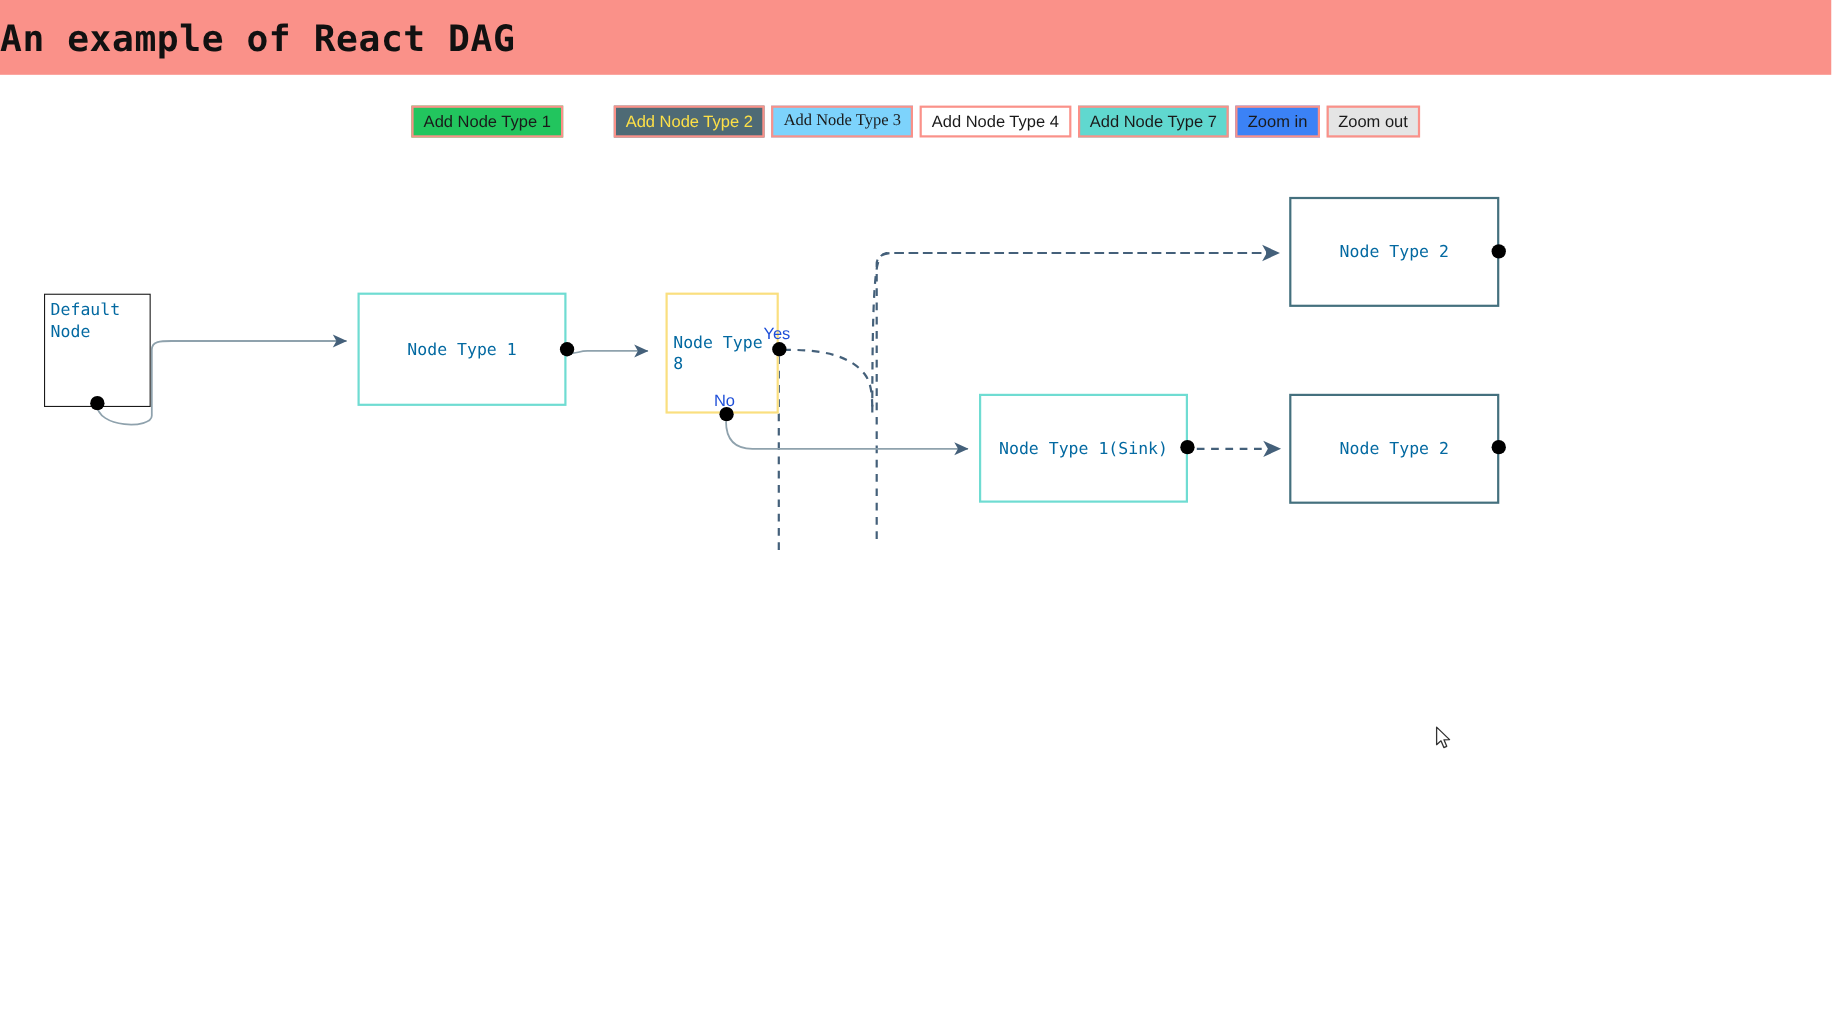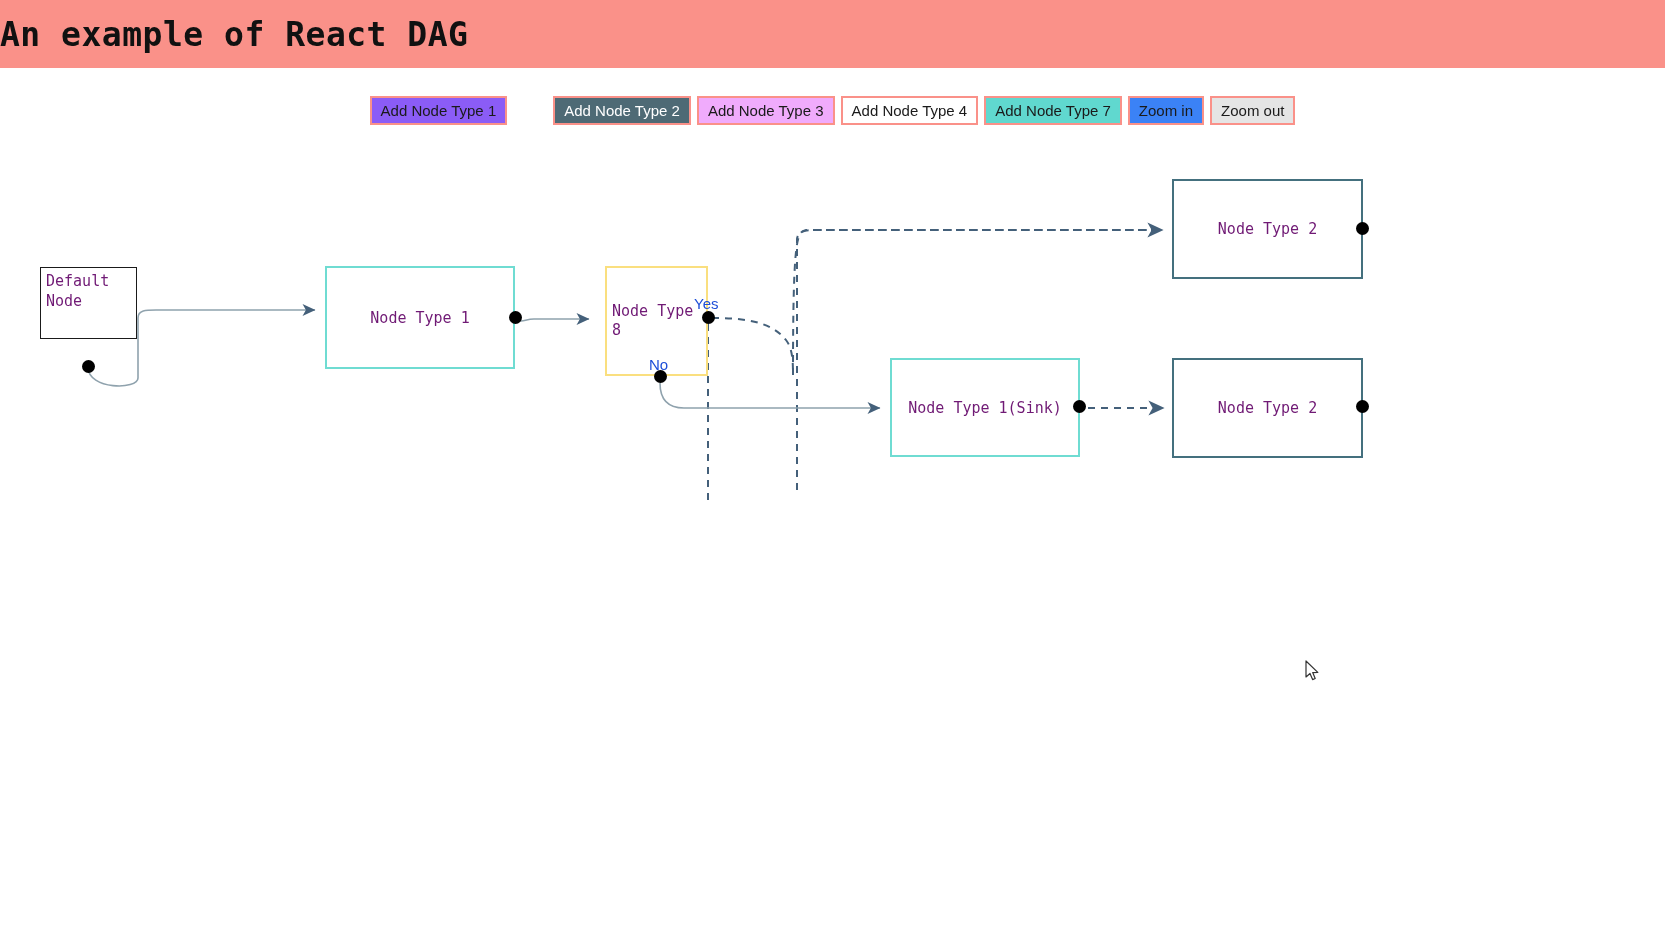--- a/index.html
+++ b/index.html
@@ -55,21 +55,21 @@
     color: #1a1a1a;
     box-sizing: border-box;
     height: 29px;
     display: flex;
     align-items: center;
     cursor: pointer;
     white-space: nowrap;
     border-radius: 0;
   }
   .tool-btn.type1 { background: #60d8cf; }
-  .tool-btn.type2 { background: #4e6a75; color: #ffffff; margin-left: 40px; }
+  .tool-btn.type2 { background: #4e6a75; color: #fde047; margin-left: 40px; }
   .tool-btn.type3 { background: #fce08a; }
   .tool-btn.type4 { background: #ffffff; }
   .tool-btn.type5 { background: #60d8cf; }
   .tool-btn.plain { background: #ffffff; }
 
   
   #canvas {
     position: absolute;
     top: 140px;
     left: 0;
@@ -89,21 +89,21 @@
   
   .node {
     position: absolute;
     box-sizing: border-box;
     background: #ffffff;
     display: flex;
     align-items: center;
     justify-content: center;
     font-family: "DejaVu Sans Mono", "Liberation Mono", monospace;
     font-size: 15px;
-    color: #701a75;
+    color: #0369a1;
     cursor: grab;
   }
   .node.default-node {
     border: 1px solid #1a1a1a;
     align-items: flex-start;
     justify-content: flex-start;
     padding: 4px 5px;
     line-height: 1.3;
     font-size: 15px;
   }
@@ -137,23 +137,23 @@
   }
 </style>
 </head>
 <body>
 
 <div id="header" style="background: rgb(250, 145, 137);">
   <div id="header-title">An example of React DAG</div>
 </div>
 
 <div id="toolbar">
-  <button class="tool-btn type1" style="background: #8b5cf6; border-color: rgb(250, 145, 137);">Add Node Type 1</button>
+  <button class="tool-btn type1" style="background: #22c55e; border-color: rgb(250, 145, 137);">Add Node Type 1</button>
   <button class="tool-btn type2" style="background: rgb(78, 106, 117); border-color: rgb(250, 145, 137);">Add Node Type 2</button>
-  <button class="tool-btn type3" style="background: #f0abfc; border-color: rgb(250, 145, 137);">Add Node Type 3</button>
+  <button class="tool-btn type3" style="background: #7dd3fc; border-color: rgb(250, 145, 137); font-family: Liberation Serif, serif;">Add Node Type 3</button>
   <button class="tool-btn type4" style="background: rgb(255, 255, 255); border-color: rgb(250, 145, 137);">Add Node Type 4</button>
   <button class="tool-btn type5" style="background: rgb(96, 216, 207); border-color: rgb(250, 145, 137);">Add Node Type 7</button>
   <button class="tool-btn plain" style="background: #3b82f6; border-color: rgb(250, 145, 137);">Zoom in</button>
   <button class="tool-btn plain" style="background: #e5e5e5; border-color: rgb(250, 145, 137);">Zoom out</button>
 </div>
 
 <div id="canvas">
 
   <svg id="edge-layer" viewBox="0 0 1665 787">
     <defs>
@@ -168,21 +168,21 @@
 
     <path d="M708,184 L708,360 M797,350 L797,100 C797,93 803,90 812,90 L1163,90" fill="none" stroke="#44607a" stroke-width="2" stroke-dasharray="7 6"></path>
     <path d="M793,235 C793,95 797,92 806,90 L1163,90" fill="none" stroke="#44607a" stroke-width="2" stroke-dasharray="7 6" marker-end="url(#arrow)"></path>
     <path d="M712,178 C740,178 770,180 786,200 C792,208 793,218 793,235" fill="none" stroke="#44607a" stroke-width="2" stroke-dasharray="7 6"></path>
 
     <path d="M660,243 C660,262 670,268 684,268 L880,268" fill="none" stroke="#8fa2ad" stroke-width="1.6" marker-end="url(#arrow)"></path>
 
     <path d="M1088,268 L1164,268" fill="none" stroke="#44607a" stroke-width="2" stroke-dasharray="7 6" marker-end="url(#arrow)"></path>
   </svg>
 
-  <div class="node default-node" style="left:40px; top:127px; width:97px; height:72px;">
+  <div class="node default-node" style="left:40px; top:127px; width:97px; height:103px;">
     <span>Default Node</span>
   </div>
   <div class="handle" style="left:82px; top:220px;"></div>
 
   <div class="node t1" style="left:325px; top:126px; width:190px; height:103px;">
     <span>Node Type 1</span>
   </div>
   <div class="handle" style="left:509px; top:171px;"></div>
 
   <div class="node t3" style="left:605px; top:126px; width:103px; height:110px; align-items:flex-start; justify-content:flex-start; padding:34px 0 0 5px; line-height:1.25; text-align:left;">

